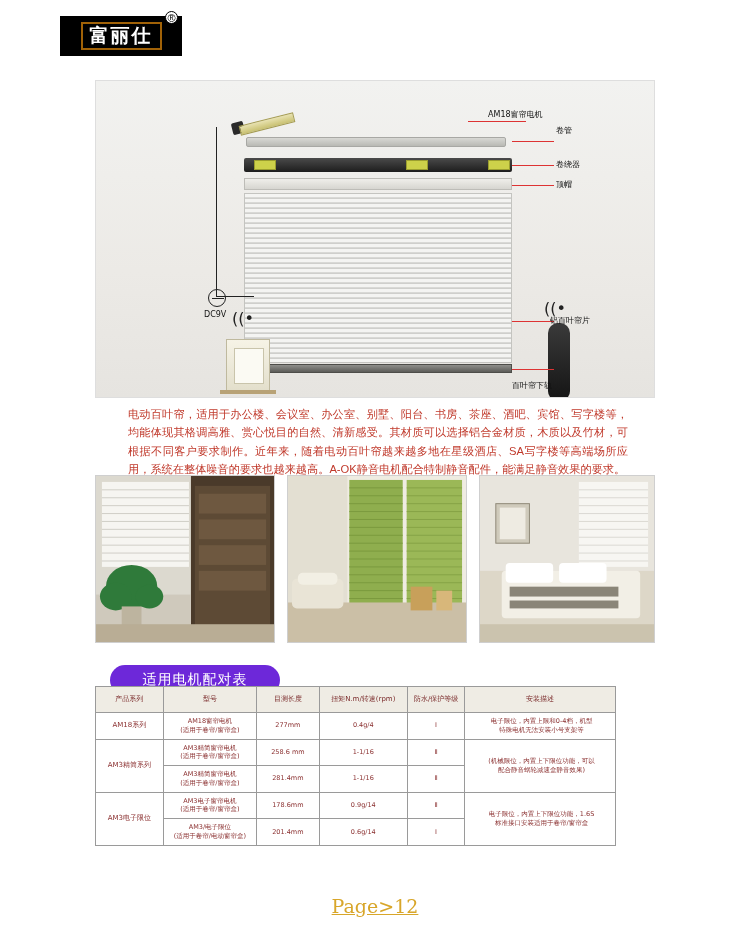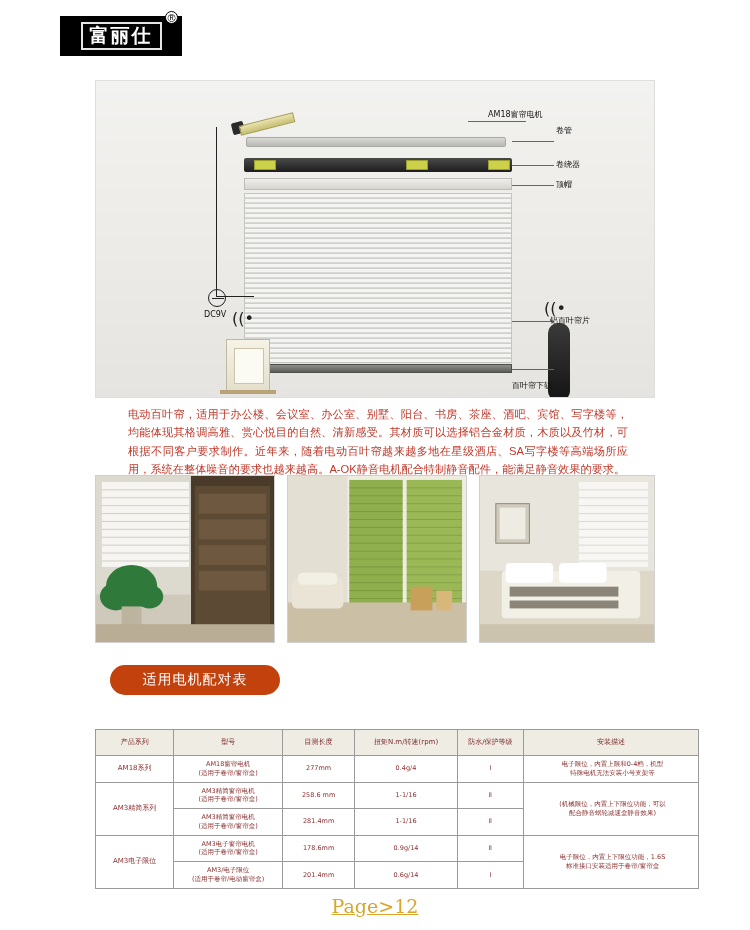--- a/index.html
+++ b/index.html
@@ -16,21 +16,21 @@
   .header {
     position:absolute; left:60px; top:16px; width:630px; height:40px;
     display:flex; align-items:stretch;
   }
   .logo-box {
     width:122px; height:40px;
     background:#000; position:relative;
     display:flex; align-items:center; justify-content:center;
   }
   .logo-inner {
-    border:2px solid #e5e5e5;
+    border:2px solid #a16207;
     color:#ffffff;
     font-family:"DejaVu Sans", sans-serif;
     font-size:19px; font-weight:bold;
     letter-spacing:2px;
     padding:1px 7px 2px 7px;
     line-height:1.1;
   }
   .logo-reg {
     position:absolute; right:4px; top:-5px;
     font-size:11px; color:#000;
@@ -153,30 +153,30 @@
   
   .photos { position:absolute; left:95px; top:475px; width:560px; height:168px; }
   .photo { position:absolute; top:0; height:168px; border:1px solid #cfcfcf; overflow:hidden; }
   .p1 { left:0;   width:180px; }
   .p2 { left:192px; width:180px; }
   .p3 { left:384px; width:176px; }
 
   
   .sec-head {
     position:absolute; left:110px; top:665px; width:170px; height:30px;
-    background:#c2410c; border-radius:15px;
+    background:#6d28d9; border-radius:15px;
     display:flex; align-items:center; justify-content:center;
   }
   .sec-head span {
     color:#fff; font-size:14px; letter-spacing:1px;
     font-family:"DejaVu Sans", sans-serif;
   }
 
   
-  .tbl-wrap { position:absolute; left:95px; top:729px; width:604px; }
+  .tbl-wrap { position:absolute; left:95px; top:686px; width:521px; }
   table.spec {
     width:100%; border-collapse:collapse;
     font-family:"DejaVu Sans", sans-serif;
     font-size:6.5px; color:#8a2f2f;
     background:#fff;
   }
   table.spec th, table.spec td {
     border:1px solid #9a9a9a;
     text-align:center; vertical-align:middle;
     padding:4px 2px; line-height:1.35;

